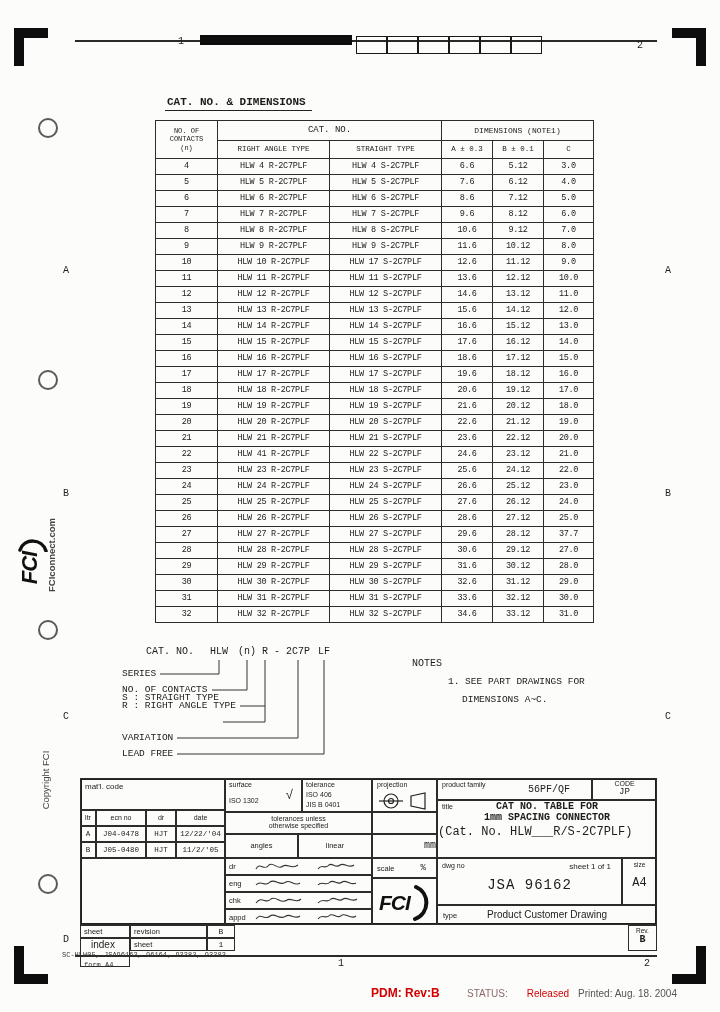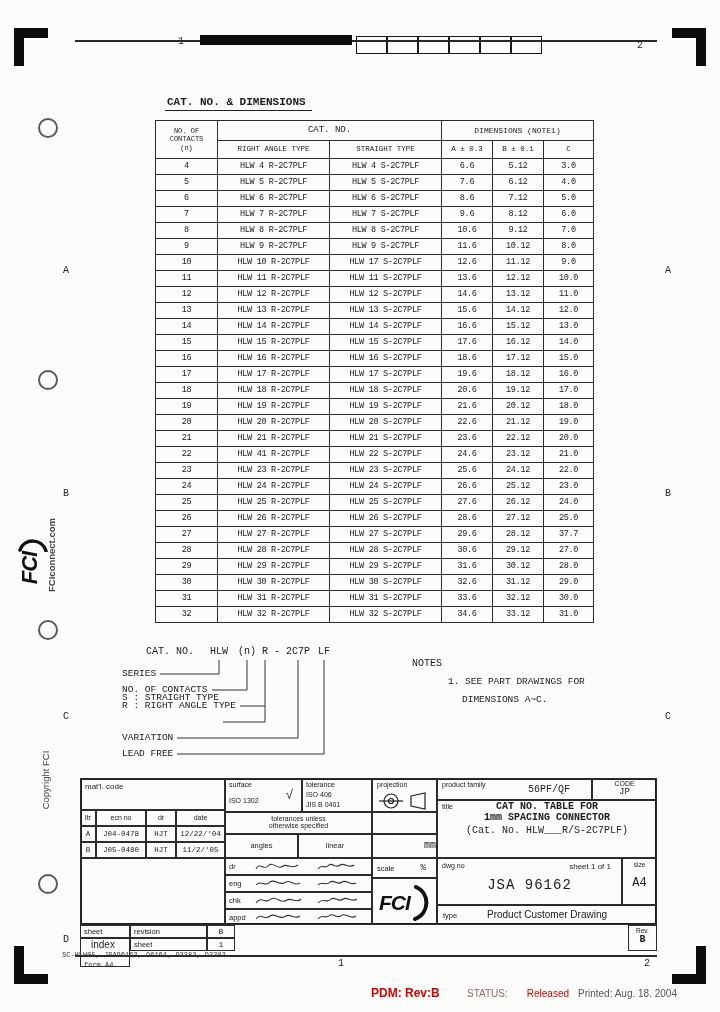--- a/index.html
+++ b/index.html
@@ -479,21 +479,21 @@
     <span class="mono" style="position:absolute;left:90px;top:5px;font-size:10px">56PF/QF</span>
   </div>
   <div class="tbcell" style="left:592px;top:778px;width:65px;height:22px;text-align:center">
     <div class="lbl" style="margin-top:1px">CODE</div>
     <div class="mono" style="font-size:9px">JP</div>
   </div>
   <div class="tbcell" style="left:437px;top:800px;width:220px;height:58px">
     <span class="lbl" style="position:absolute;left:4px;top:2px">title</span>
     <div class="mono" style="text-align:center;font-size:10px;font-weight:bold">CAT NO. TABLE FOR</div>
     <div class="mono" style="text-align:center;font-size:10px;font-weight:bold">1mm SPACING CONNECTOR</div>
-    <div class="mono" style="text-align:center;font-size:10px;margin-top:2px">(Cat. No. HLW___R/S-2C7PLF)</div>
+    <div class="mono" style="text-align:left;font-size:12px;margin-top:2px">(Cat. No. HLW___R/S-2C7PLF)</div>
   </div>
   <div class="tbcell" style="left:437px;top:858px;width:185px;height:47px">
     <span class="lbl" style="position:absolute;left:4px;top:3px">dwg no</span>
     <span class="lbl" style="position:absolute;right:10px;top:3px;font-size:8px">sheet 1 of 1</span>
     <div class="mono" style="margin-top:18px;text-align:center;font-size:14px;letter-spacing:1px">JSA 96162</div>
   </div>
   <div class="tbcell" style="left:622px;top:858px;width:35px;height:47px;text-align:center">
     <div class="lbl" style="margin-top:2px;font-size:6.5px">size</div>
     <div class="mono" style="font-size:12px;margin-top:8px">A4</div>
   </div>

